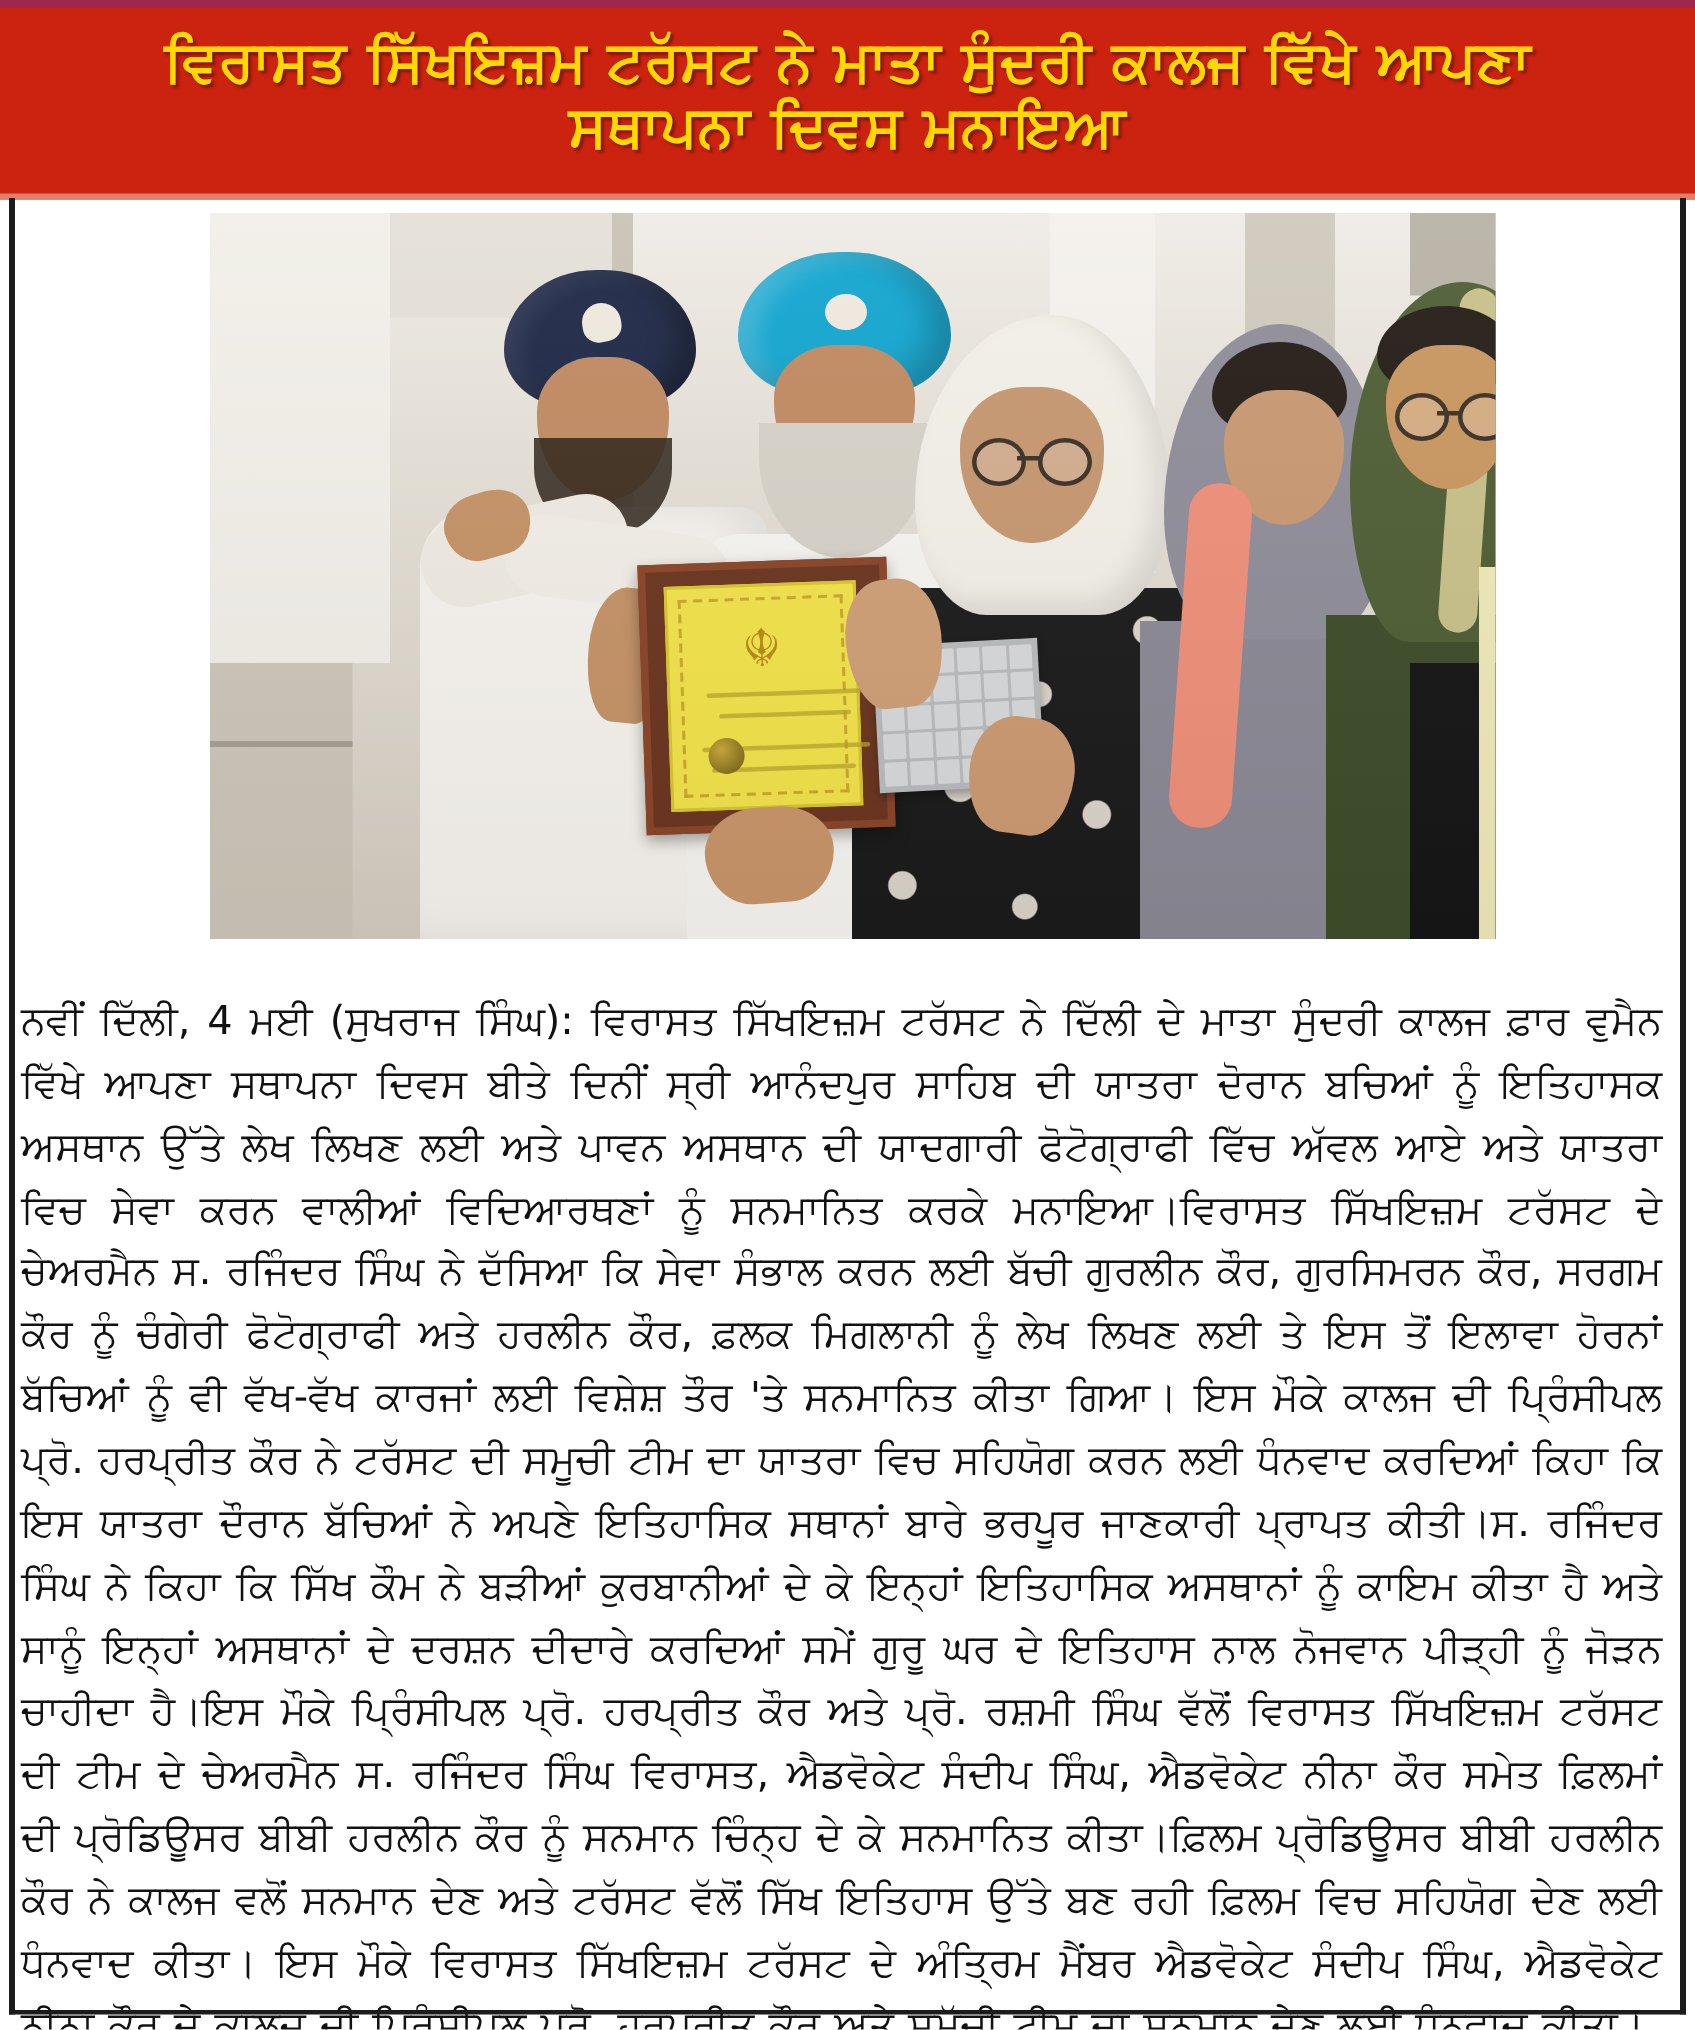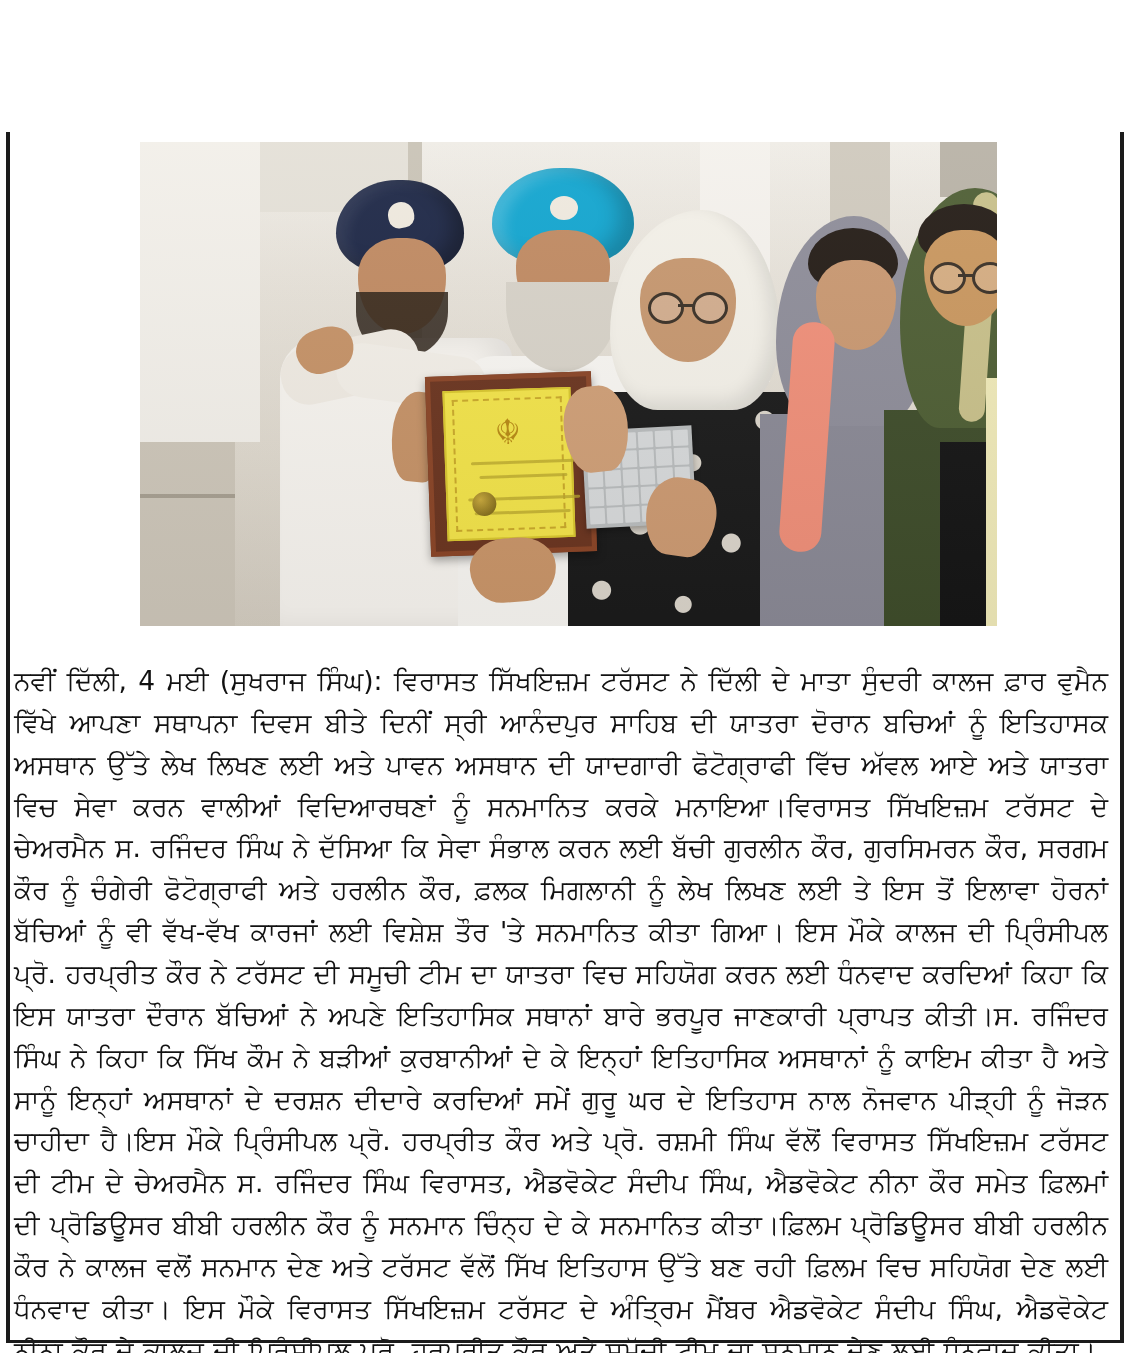--- a/index.html
+++ b/index.html
@@ -203,20 +203,24 @@
     word-spacing:1px;
     box-sizing:border-box;
     padding-right:6px;
   }
 </style>
 </head>
 <body>
 
 <div class="page">
 
+  <div class="banner">
+    <div class="headline-line">ਵਿਰਾਸਤ ਸਿੱਖਇਜ਼ਮ ਟਰੱਸਟ ਨੇ ਮਾਤਾ ਸੁੰਦਰੀ ਕਾਲਜ ਵਿੱਖੇ ਆਪਣਾ</div>
+    <div class="headline-line">ਸਥਾਪਨਾ ਦਿਵਸ ਮਨਾਇਆ</div>
+  </div>
 
   <div class="photo-wrap">
     <div class="photo">
 
       <div class="wall-panel wall-a"></div>
       <div class="wall-panel wall-b"></div>
       <div class="wall-panel wall-c"></div>
       <div class="wall-panel wall-d"></div>
       <div class="wall-panel wall-e"></div>
       <div class="door"></div>

